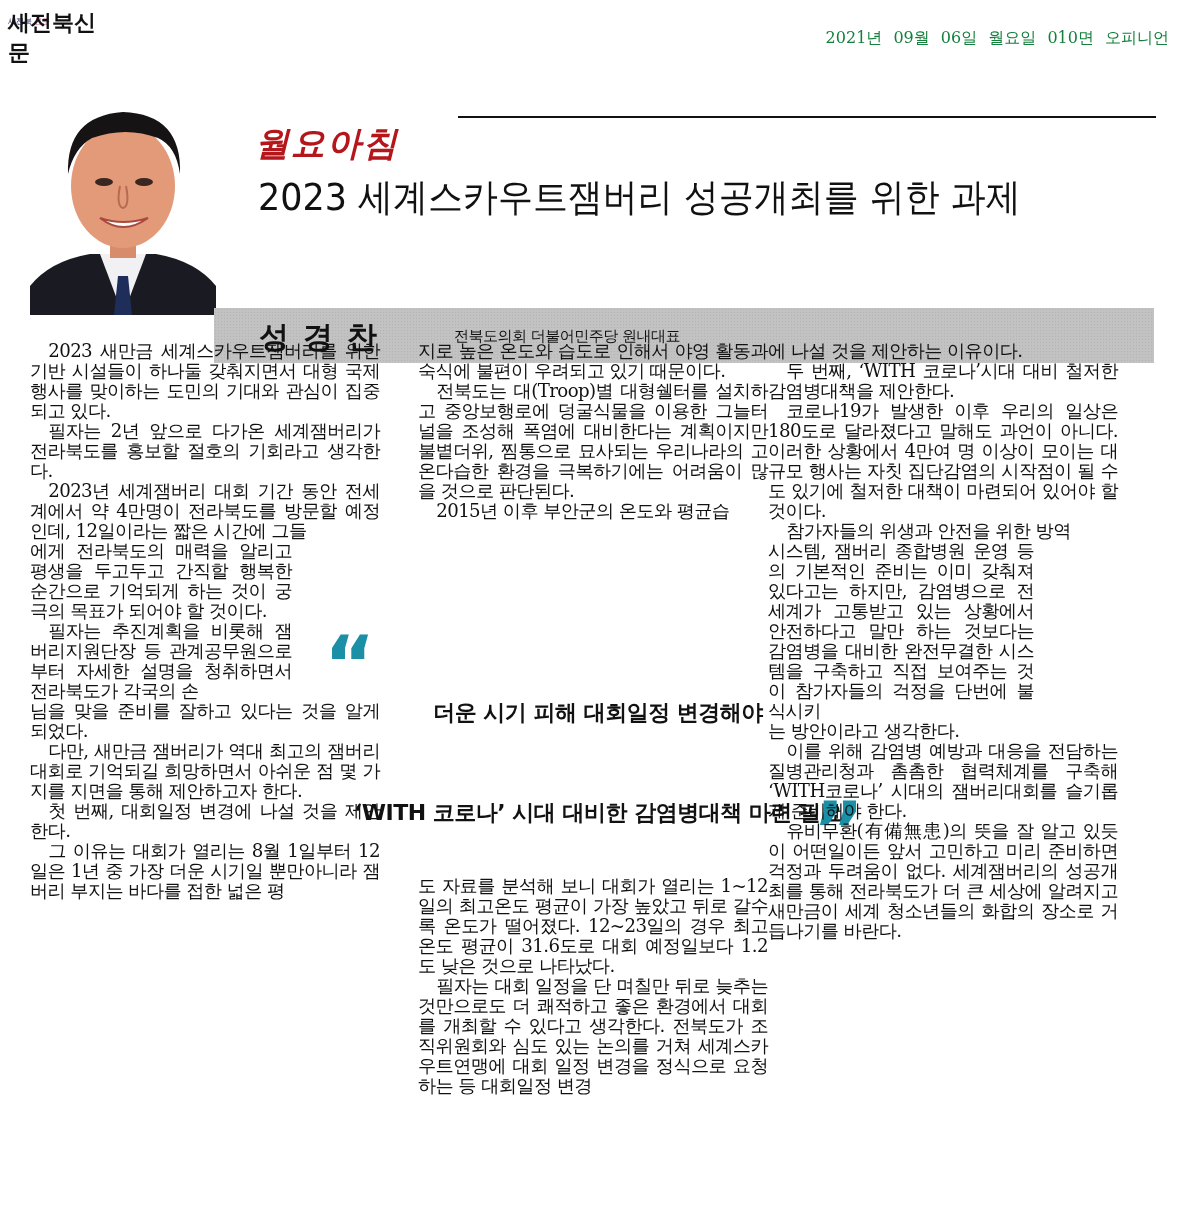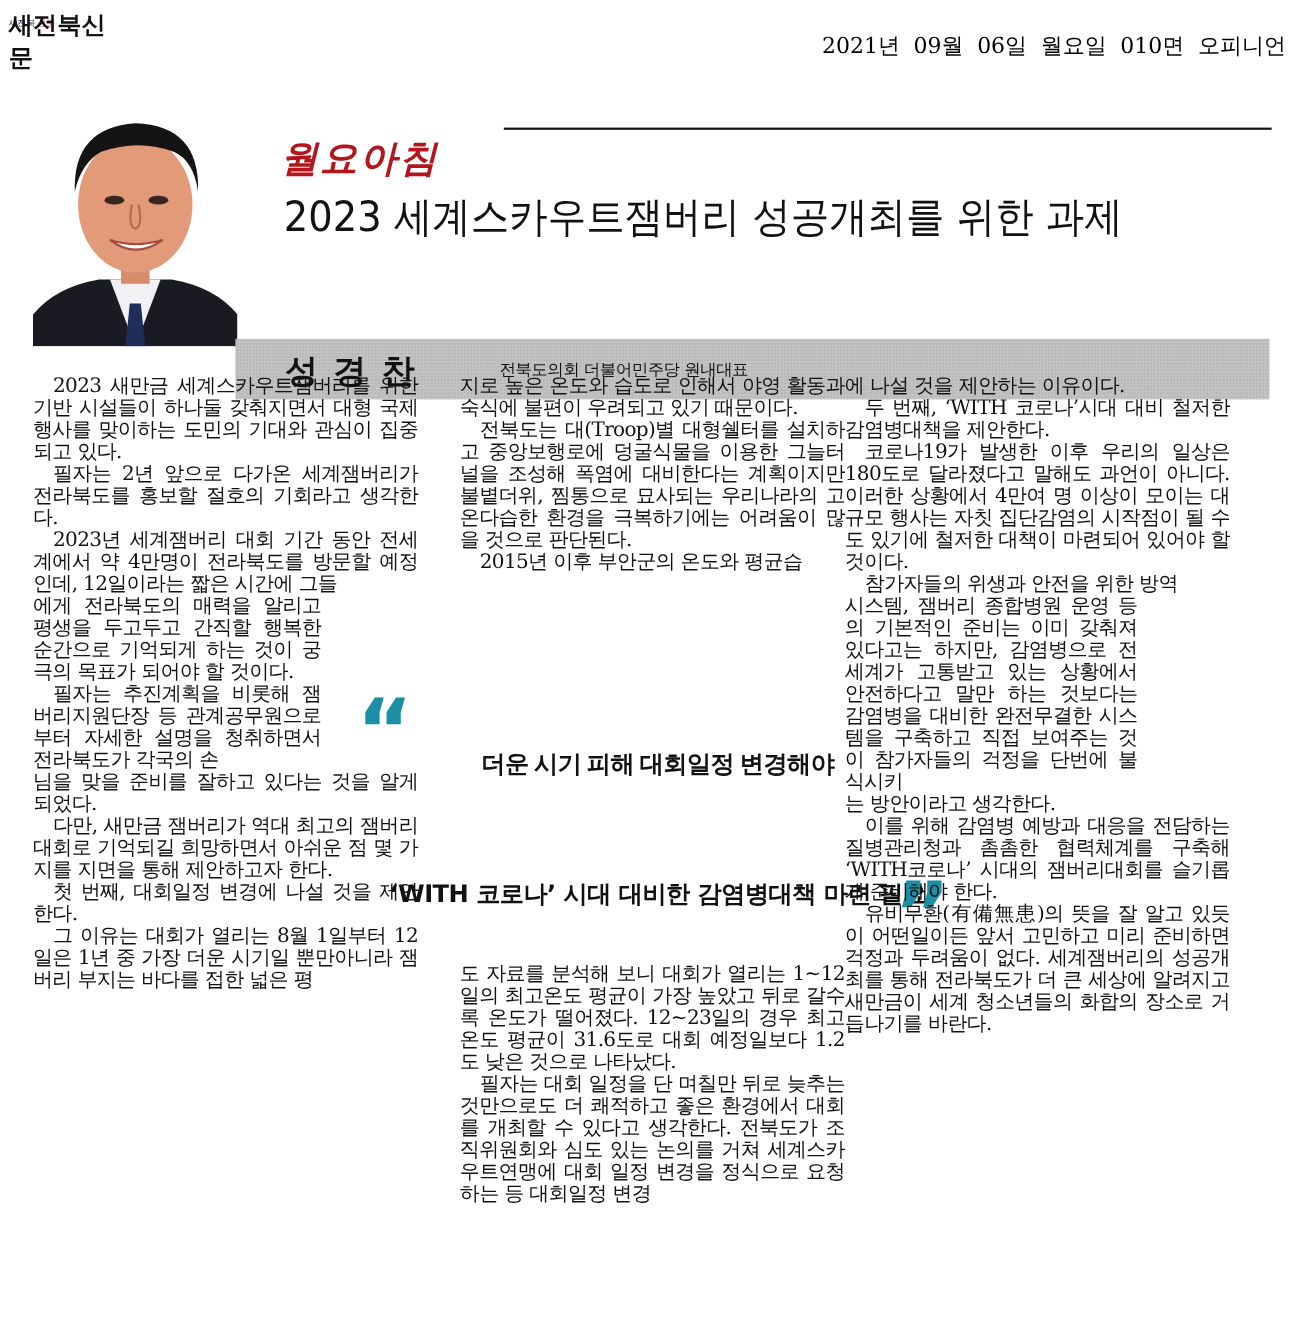--- a/index.html
+++ b/index.html
@@ -8,22 +8,22 @@
       font-family: "DejaVu Serif", "Liberation Serif", serif; color: #111;
     }
     .logo { position: absolute; left: 4px; top: 0px; width: 110px; height: 40px; }
     .logo-mark { position: absolute; left: 4px; top: 16px; font-size: 8px; color: #2a2a6a; font-family: Liberation Serif, serif; white-space: nowrap; }
     .logo-mark .pink { color: #d46a9a; }
     .logo-text {
       position: absolute; left: 4px; top: 8px; font-family: "DejaVu Sans", sans-serif;
       font-weight: bold; font-size: 22px; letter-spacing: 0px; color: #111;
     }
     .dateline {
-      position: absolute; right: 8px; top: 28px; font-size: 20px;
-      font-family: "DejaVu Serif", serif; letter-spacing: 0px; word-spacing: 6px; color: #000000;
+      position: absolute; right: 8px; top: 28px; font-size: 16px;
+      font-family: "DejaVu Serif", serif; letter-spacing: 0px; word-spacing: 6px; color: #15803d;
     }
     .photo {
       position: absolute; left: 30px; top: 86px; width: 186px; height: 229px; overflow: hidden; background: #fff;
     }
     .column-tag {
       position: absolute; left: 255px; top: 96px; font-size: 34px; color: #b5161b;
       font-family: "DejaVu Serif", serif; font-weight: bold; font-style: italic; letter-spacing: 2px; margin-top: 25px;
     }
     .tag-rule { position: absolute; left: 458px; top: 116px; width: 698px; height: 2px; background: #111; }
     .headline {
@@ -64,21 +64,21 @@
       font-family: "DejaVu Sans", sans-serif; font-weight: bold;
     }
     .quote-close {
       position: absolute; right: 14px; top: 152px; font-size: 78px; line-height: 1; color: #1b8fa6;
       font-family: "DejaVu Sans", sans-serif; font-weight: bold;
     }
     .pq-line {
       position: absolute; left: 0; width: 560px; text-align: center; font-size: 22px; font-weight: bold;
       font-family: "DejaVu Sans", sans-serif; color: #111; letter-spacing: -0.5px; white-space: nowrap;
     }
-    .pq1 { top: 40px; font-family: Liberation Serif, serif; }
+    .pq1 { top: 58px; }
     .pq2 { top: 110px; margin-top: 48px; }
     .col2b { left: 418px; top: 876px; width: 350px; }
   </style>
 </head>
 <body>
 
 <div class="logo">
   <div class="logo-mark"><span>새전북</span> <span class="pink">신문</span></div>
   <div class="logo-text">새전북신문</div>
 </div>

